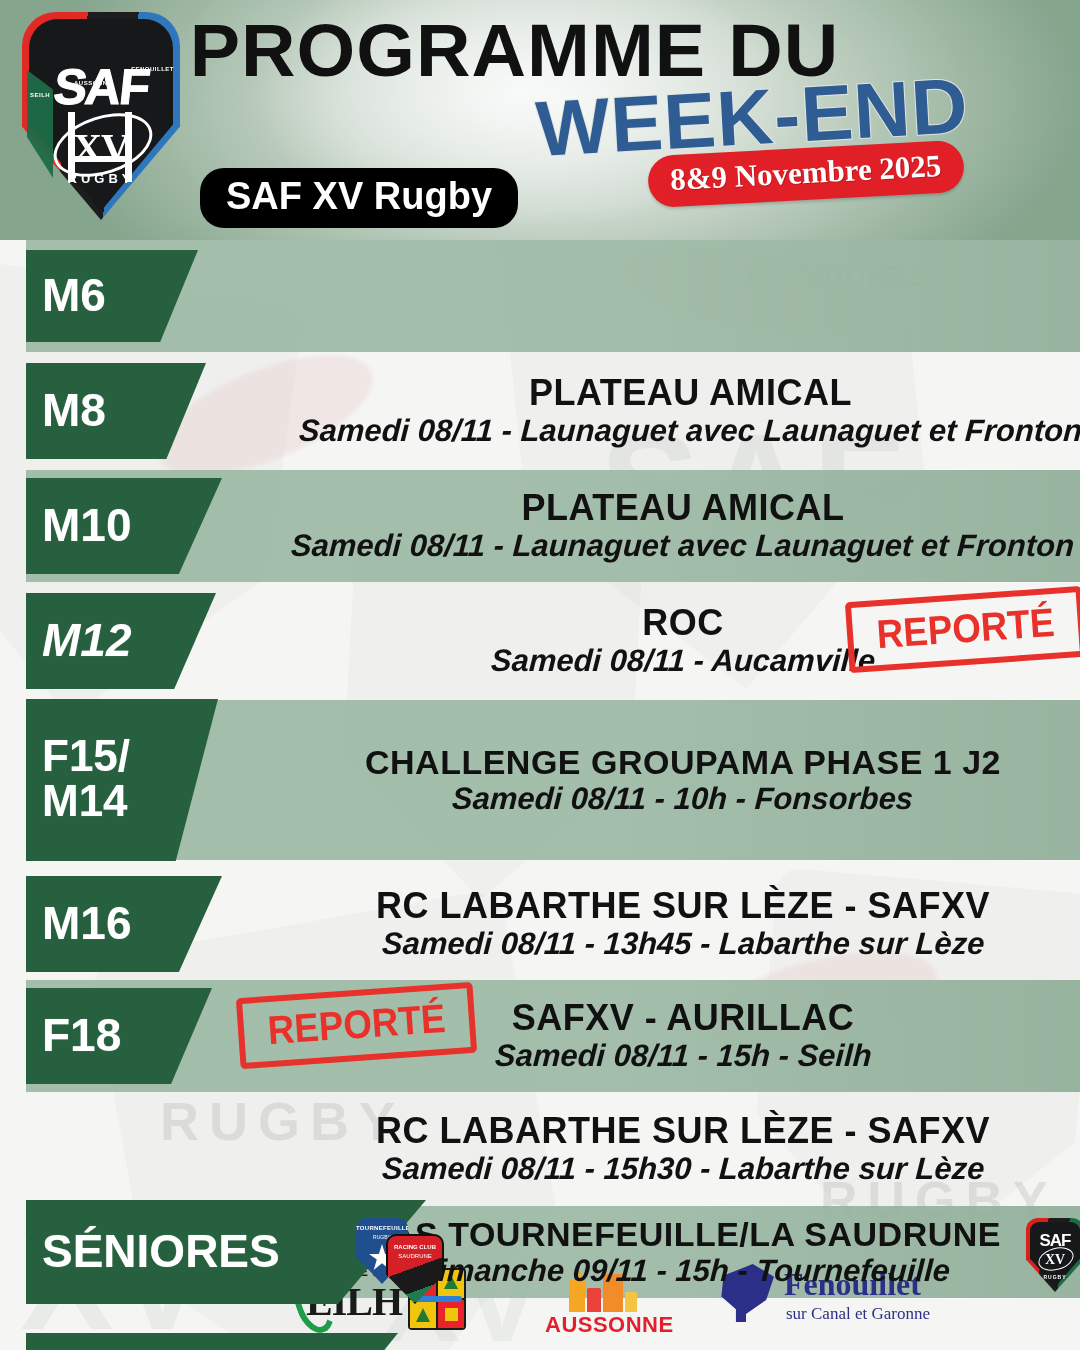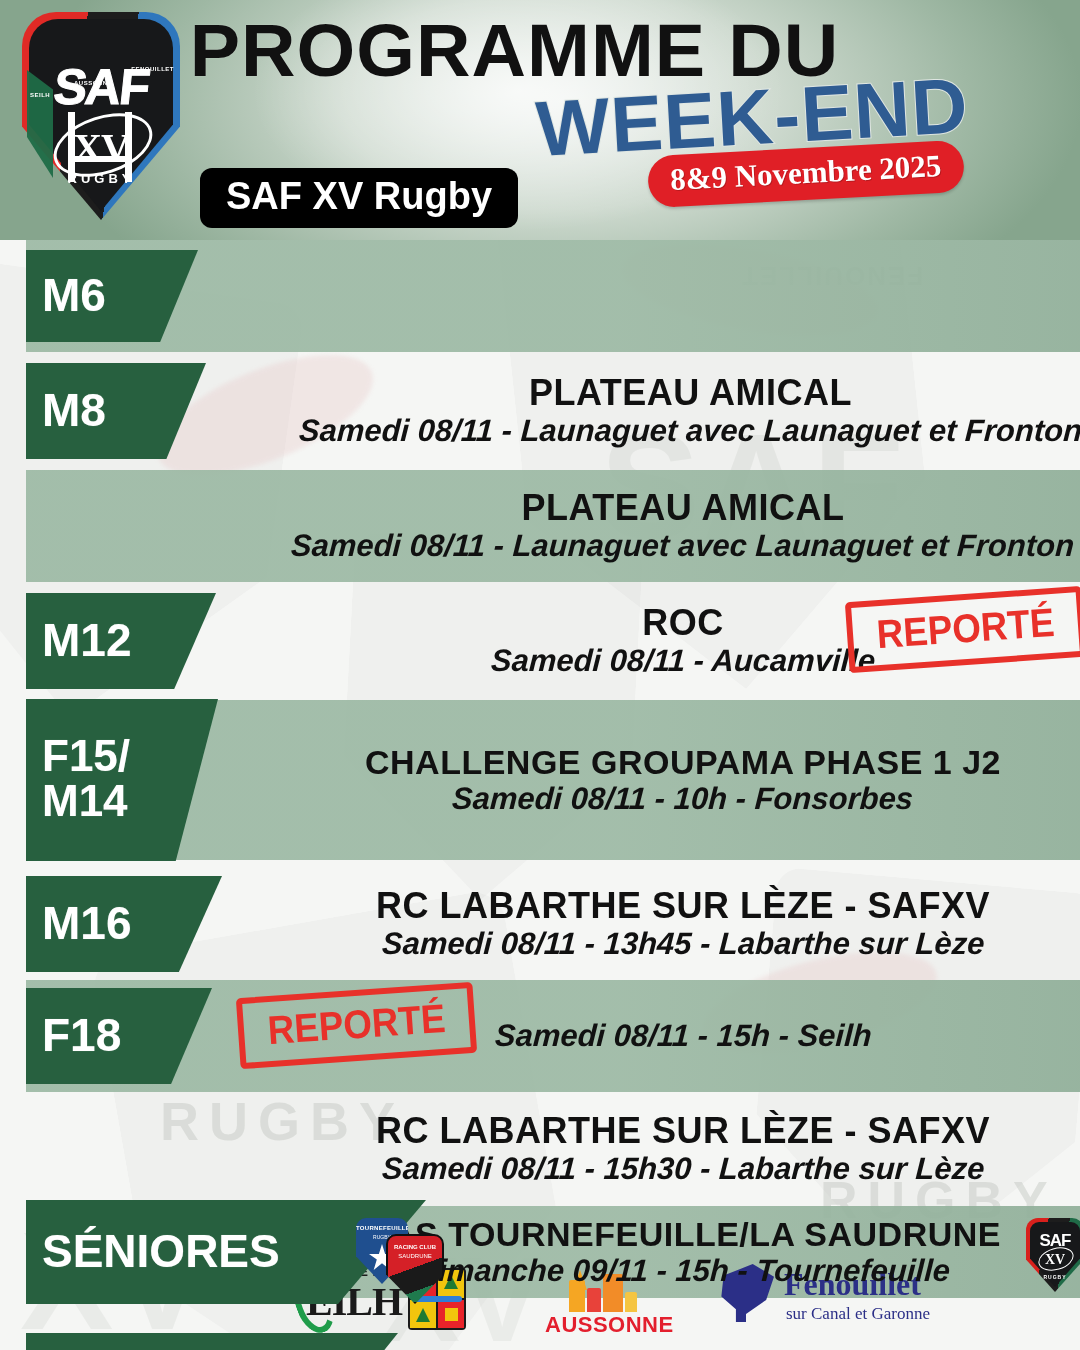--- a/index.html
+++ b/index.html
@@ -119,21 +119,21 @@
     transform:rotate(-3deg);
     box-shadow:0 2px 3px rgba(0,0,0,.18);
   }
   .badge-date span{
     font-family:"Liberation Serif",serif;
     font-size:31px;font-weight:bold;color:#fff;white-space:nowrap;
     text-shadow:1px 1px 0 rgba(0,0,0,.18);
   }
   .badge-club{
     position:absolute;left:200px;top:168px;
-    background:#000;border-radius:12px;padding:7px 26px 10px 26px;
+    background:#000;border-radius:24px;padding:7px 26px 10px 26px;
   }
   .badge-club span{
     font-size:38px;font-weight:bold;color:#fff;letter-spacing:0px;white-space:nowrap;
   }
 
   
   .rows{position:absolute;left:0;top:240px;width:1080px;height:1000px;margin-left:26px;}
   .row{position:absolute;left:0;width:1080px;}
   .row .tint{position:absolute;left:0;width:1080px;height:100%;
     background:linear-gradient(90deg,#9cb9a4 0%, #9cb9a4 55%, #8fae98 100%);opacity:.92;}
@@ -319,28 +319,33 @@
             <div>M8</div>
           </div>
         </div>
         <div class="content">
           <div class="ev-title">PLATEAU AMICAL</div>
           <div class="ev-sub">Samedi 08/11 - Launaguet avec Launaguet et Fronton</div>
         </div>
       </div>
       <div class="row" style="top: 230px; height: 112px;">
         <div class="tint"></div>
+        <div class="tag" style="width: 196px; height: 82px;">
+          <div class="tlabel">
+            <div>M10</div>
+          </div>
+        </div>
         <div class="content">
           <div class="ev-title">PLATEAU AMICAL</div>
           <div class="ev-sub">Samedi 08/11 - Launaguet avec Launaguet et Fronton</div>
         </div>
       </div>
       <div class="row plain" style="top: 342px; height: 118px;">
         <div class="tint"></div>
-        <div class="tag" style="width: 190px; height: 82px;">
+        <div class="tag" style="width: 190px; height: 82px; font-style: italic;">
           <div class="tlabel">
             <div>M12</div>
           </div>
         </div>
         <div class="content">
           <div class="ev-title">ROC</div>
           <div class="ev-sub">Samedi 08/11 - Aucamville</div>
         </div>
         <div class="stamp" style="right: 22px; top: 12px;"><span>REPORTÉ</span></div>
       </div>
@@ -370,20 +375,21 @@
         </div>
       </div>
       <div class="row" style="top: 740px; height: 112px;">
         <div class="tint"></div>
         <div class="tag" style="width: 186px; height: 82px;">
           <div class="tlabel">
             <div>F18</div>
           </div>
         </div>
         <div class="content">
+          <div class="ev-title">SAFXV - AURILLAC</div>
           <div class="ev-sub">Samedi 08/11 - 15h - Seilh</div>
         </div>
         <div class="stamp" style="left: 212px; top: 10px;"><span>REPORTÉ</span></div>
       </div>
       <div class="row plain" style="top: 852px; height: 114px;">
         <div class="tint"></div>
         <div class="content">
           <div class="ev-title">RC LABARTHE SUR LÈZE - SAFXV</div>
           <div class="ev-sub">Samedi 08/11 - 15h30 - Labarthe sur Lèze</div>
         </div>

